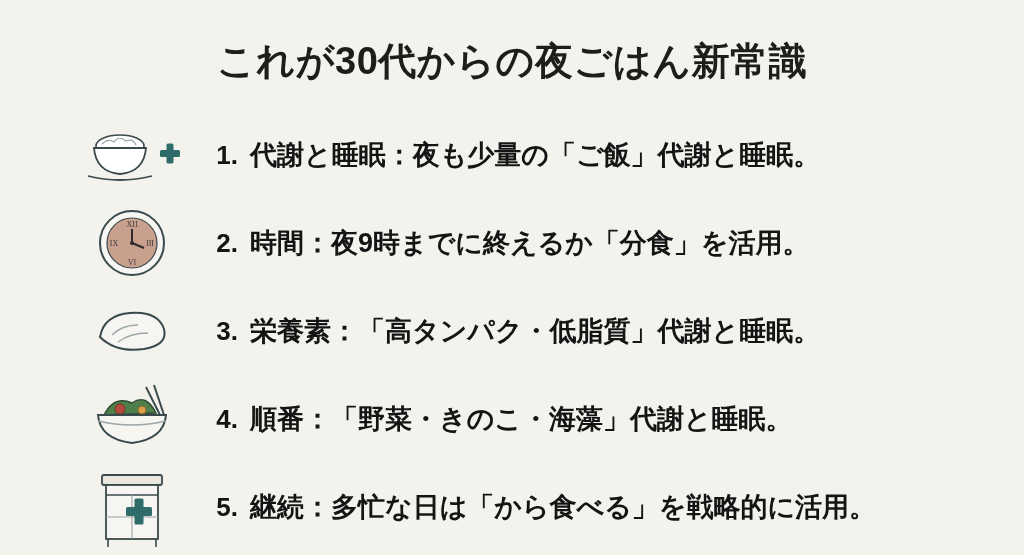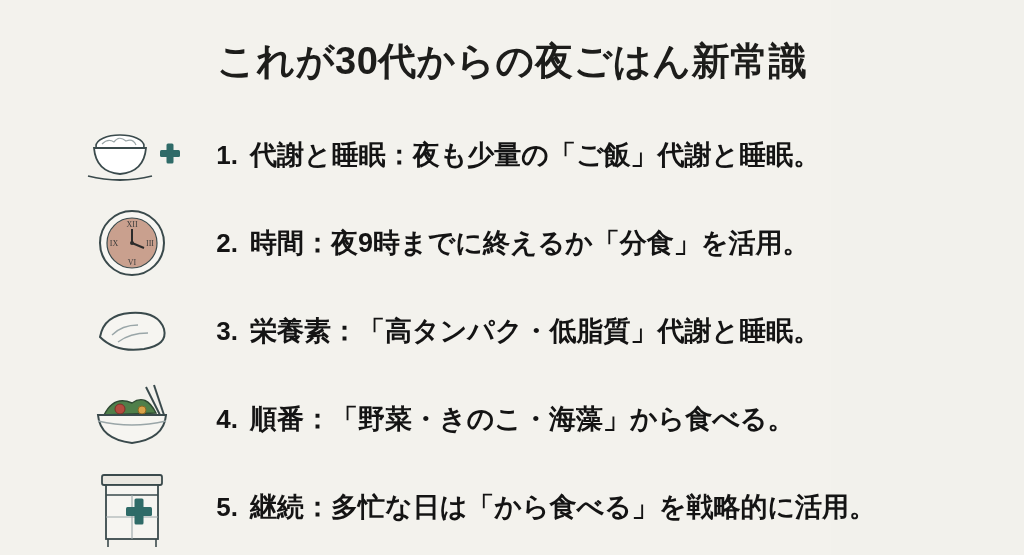--- a/index.html
+++ b/index.html
@@ -141,21 +141,21 @@
           <line x1="70" y1="4" x2="80" y2="34" stroke="#3a4a4c" stroke-width="2"></line>
           <path d="M20 34 Q30 14 48 22 Q62 12 72 32 Z" fill="#4f7f4a" stroke="#2f4a33" stroke-width="1.4"></path>
           <circle cx="36" cy="28" r="5" fill="#b44b3f" stroke="#7a3229" stroke-width="1"></circle>
           <circle cx="58" cy="29" r="4" fill="#d9a24a" stroke="#8c6722" stroke-width="1"></circle>
           <path d="M14 34 Q16 58 48 62 Q80 58 82 34 Z" fill="#f6f5f1" stroke="#3a4a4c" stroke-width="2"></path>
           <path d="M14 40 Q48 48 82 40" fill="none" stroke="#9aa6a8" stroke-width="1.3"></path>
         </svg>
       </div>
       <div class="text-cell">
         <span class="num">4.</span>
-        <span class="body-text">順番：「野菜・きのこ・海藻」から食べる。</span>
+        <span class="body-text">順番：「野菜・きのこ・海藻」代謝と睡眠。</span>
       </div>
     </div>
 
     <div class="row">
       <div class="icon-cell">
         <svg width="92" height="84" viewBox="0 0 92 84">
           <rect x="16" y="10" width="60" height="10" rx="2" fill="#e9e7e0" stroke="#3a4a4c" stroke-width="1.8"></rect>
           <rect x="20" y="20" width="52" height="54" fill="#f6f5f1" stroke="#3a4a4c" stroke-width="1.8"></rect>
           <line x1="20" y1="30" x2="72" y2="30" stroke="#3a4a4c" stroke-width="1.3"></line>
           <line x1="46" y1="30" x2="46" y2="74" stroke="#9aa6a8" stroke-width="1.1"></line>

